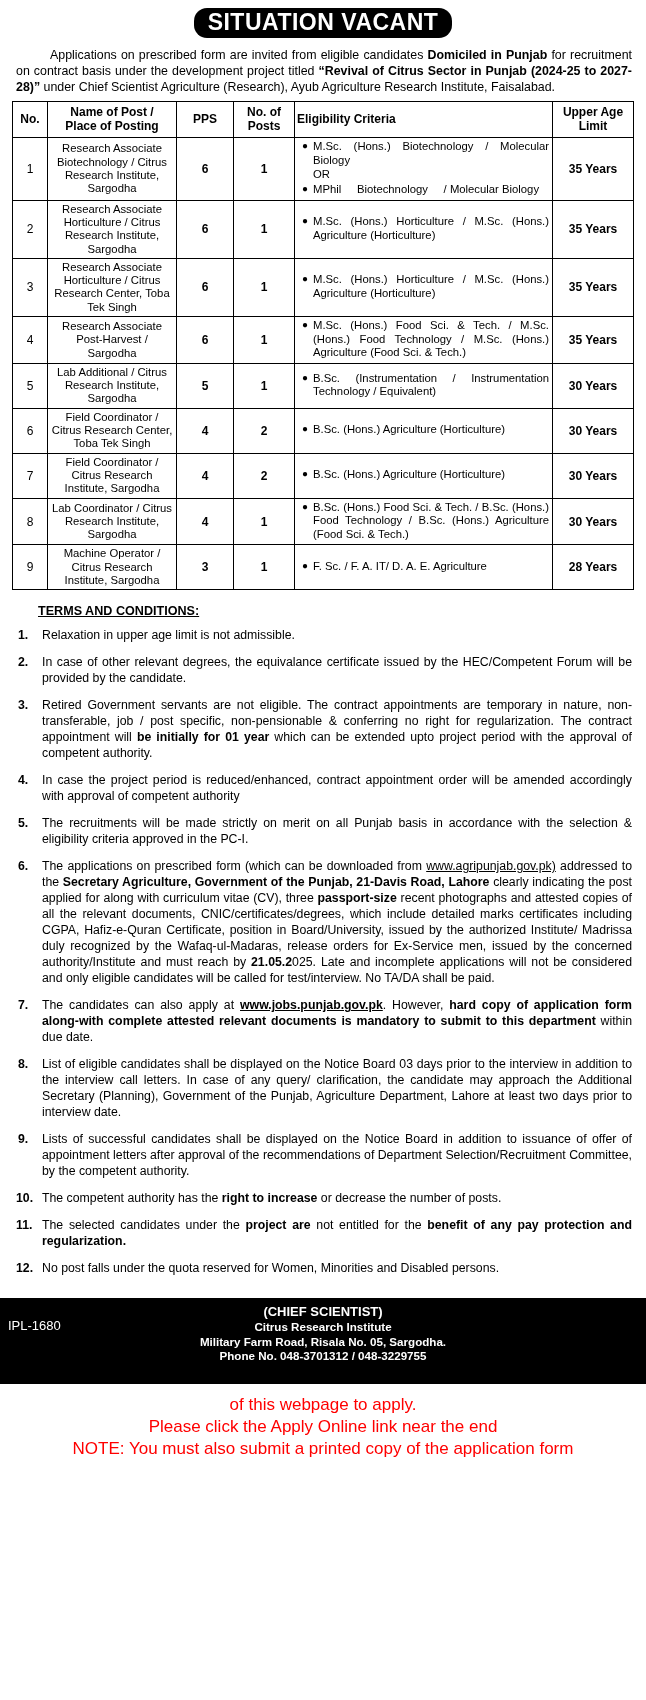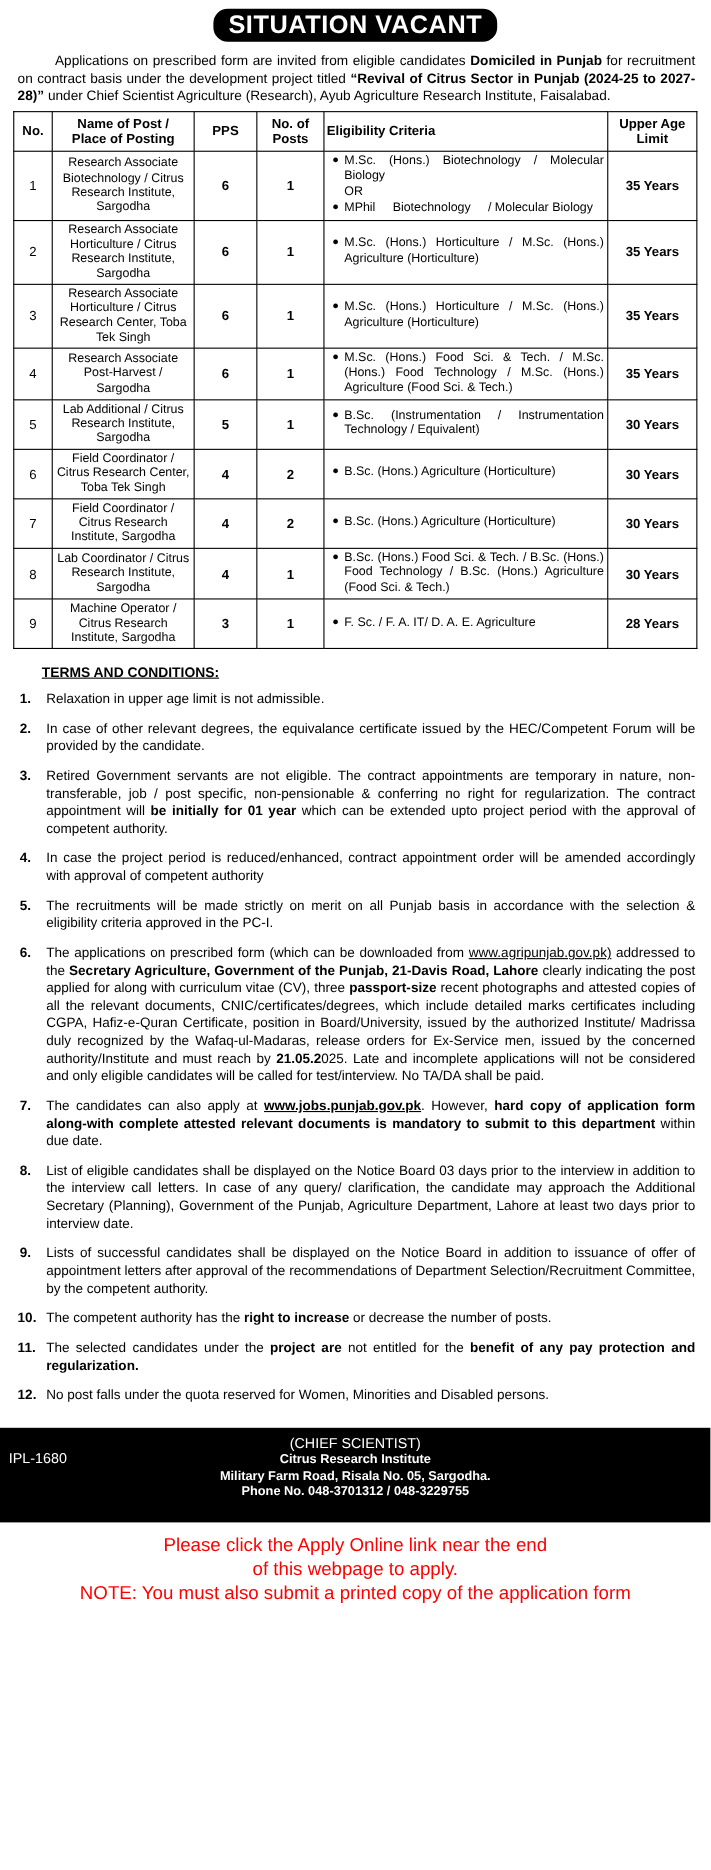--- a/index.html
+++ b/index.html
@@ -159,21 +159,21 @@
     top: 20px;
     font-size: 13px;
     font-weight: normal;
   }
   .footer-center {
     text-align: center;
     line-height: 1.26;
   }
   .footer-center .fc-title {
     font-size: 13px;
-    font-weight: normal;
+    font-weight: bold;
   }
   .footer-center .fc-line {
     font-size: 11.6px;
     font-weight: bold;
   }
   .footer-center .fc-email u { text-decoration: underline; }
 
   
   .red-notice {
     color: #ff0000;
@@ -354,18 +354,18 @@
     <div class="footer-ref">IPL-1680</div>
     <div class="footer-center">
       <div class="fc-title">(CHIEF SCIENTIST)</div>
       <div class="fc-line">Citrus Research Institute</div>
       <div class="fc-line">Military Farm Road, Risala No. 05, Sargodha.</div>
       <div class="fc-line">Phone No. 048-3701312 / 048-3229755</div>
     </div>
   </div>
 
   <div class="red-notice" id="red-notice" style="color: rgb(255, 0, 0);">
+      <div>of this webpage to apply.</div>
       <div>Please click the Apply Online link near the end</div>
-      <div>of this webpage to apply.</div>
       <div>NOTE: You must also submit a printed copy of the application form</div>
     </div>
 
 </div>
 
 </body></html>

